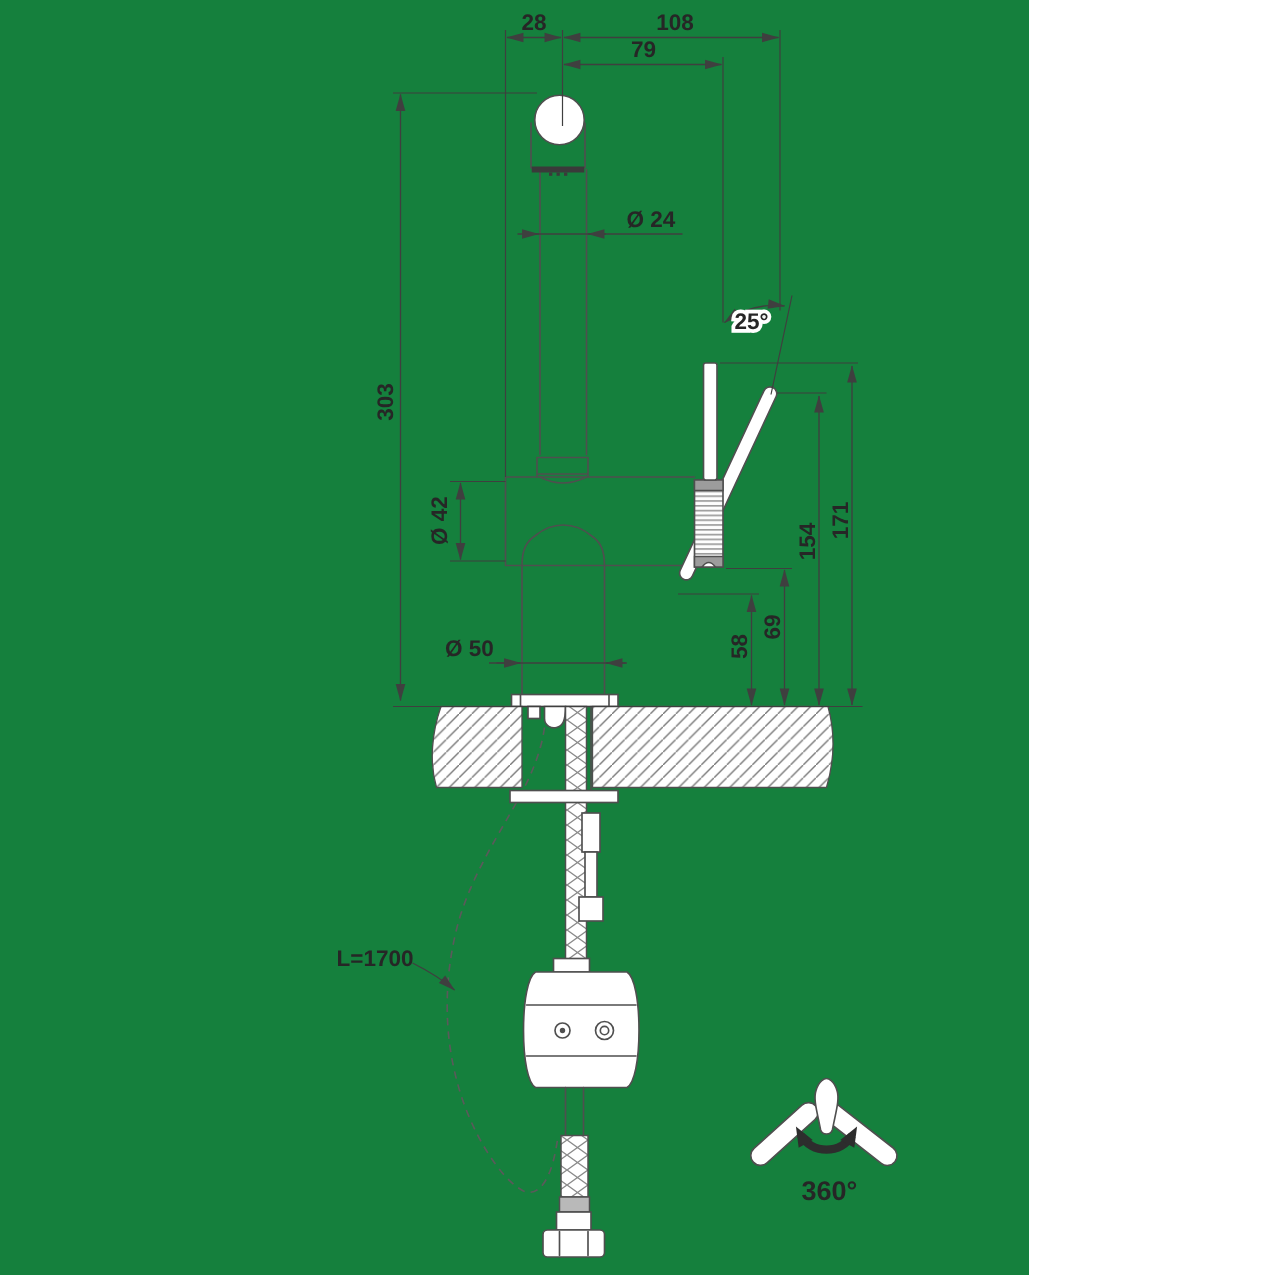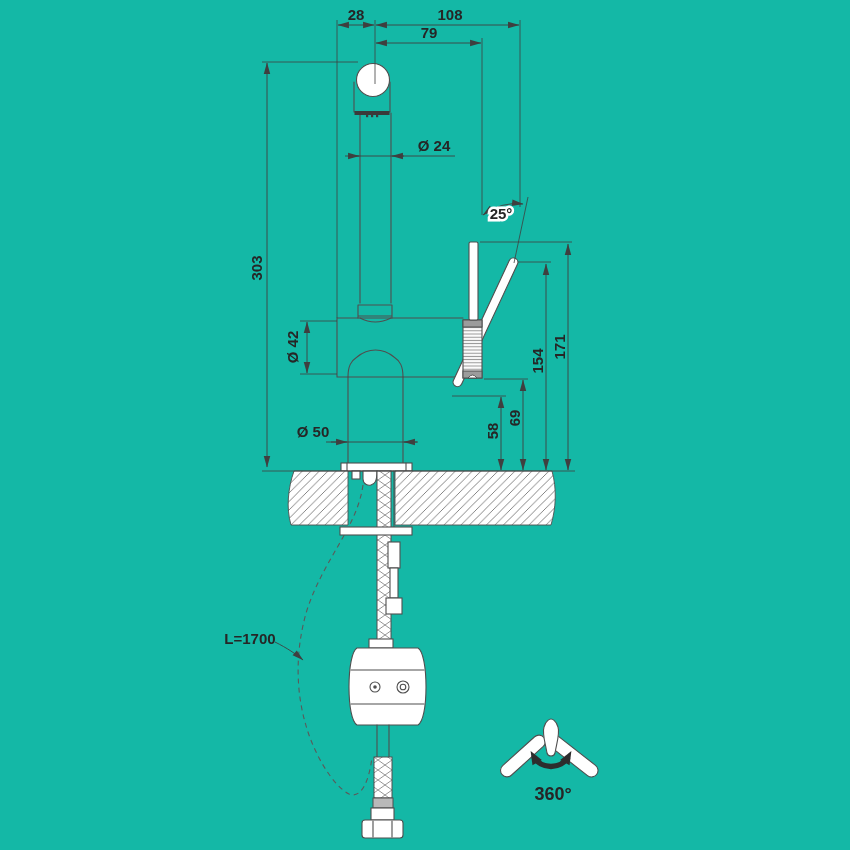--- a/index.html
+++ b/index.html
@@ -1,16 +1,16 @@
 <!DOCTYPE html>
 <html><head>
 <meta charset="utf-8">
 <style>
   html,body{margin:0;padding:0;background:#fff;}
-  .canvas{width:850px;height:850px;position:relative;background:#14b8a6;overflow:hidden;}
+  .canvas{width:686px;height:850px;position:relative;background:#15803d;overflow:hidden;}
   svg{display:block;}
   .geo{stroke:#4f4f4f;fill:none;stroke-width:1.1;stroke-linecap:round;}
   .geof{stroke:#4f4f4f;fill:#ffffff;stroke-width:1.1;}
   .dim{stroke:#3f3f3f;fill:none;stroke-width:0.9;}
   .ext{stroke:#3f3f3f;fill:none;stroke-width:0.8;}
   .dashed{stroke:#5a5a5a;fill:none;stroke-width:1.1;stroke-dasharray:5 4;}
   text{font-family:"Liberation Sans","DejaVu Sans",sans-serif;font-weight:bold;
        font-size:15px;fill:#262626;}
   .rot{text-anchor:middle;}
   .mid{text-anchor:middle;}

